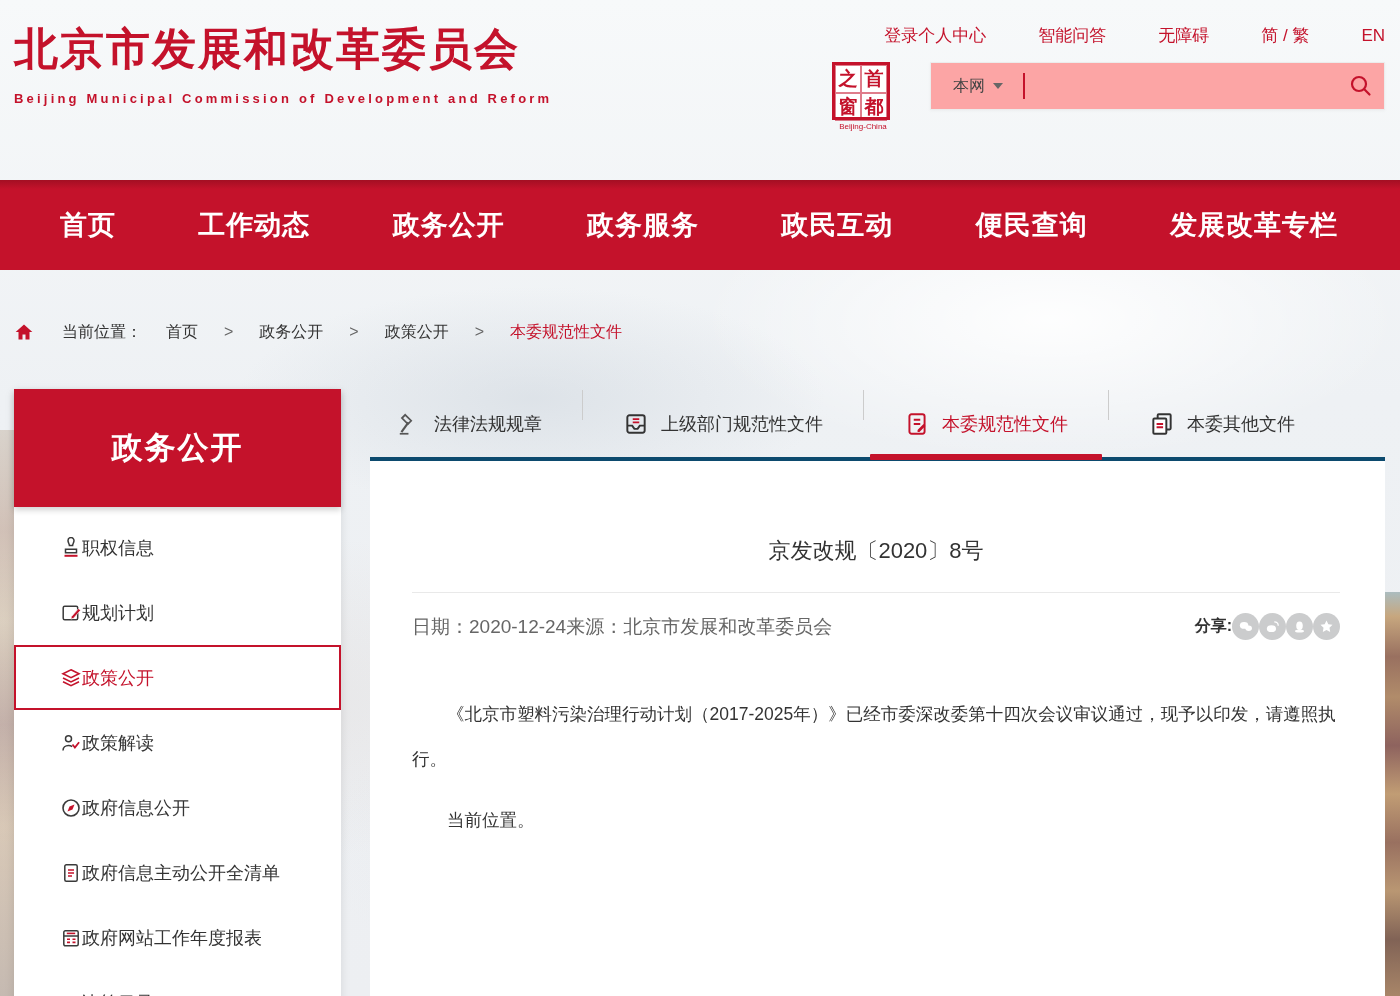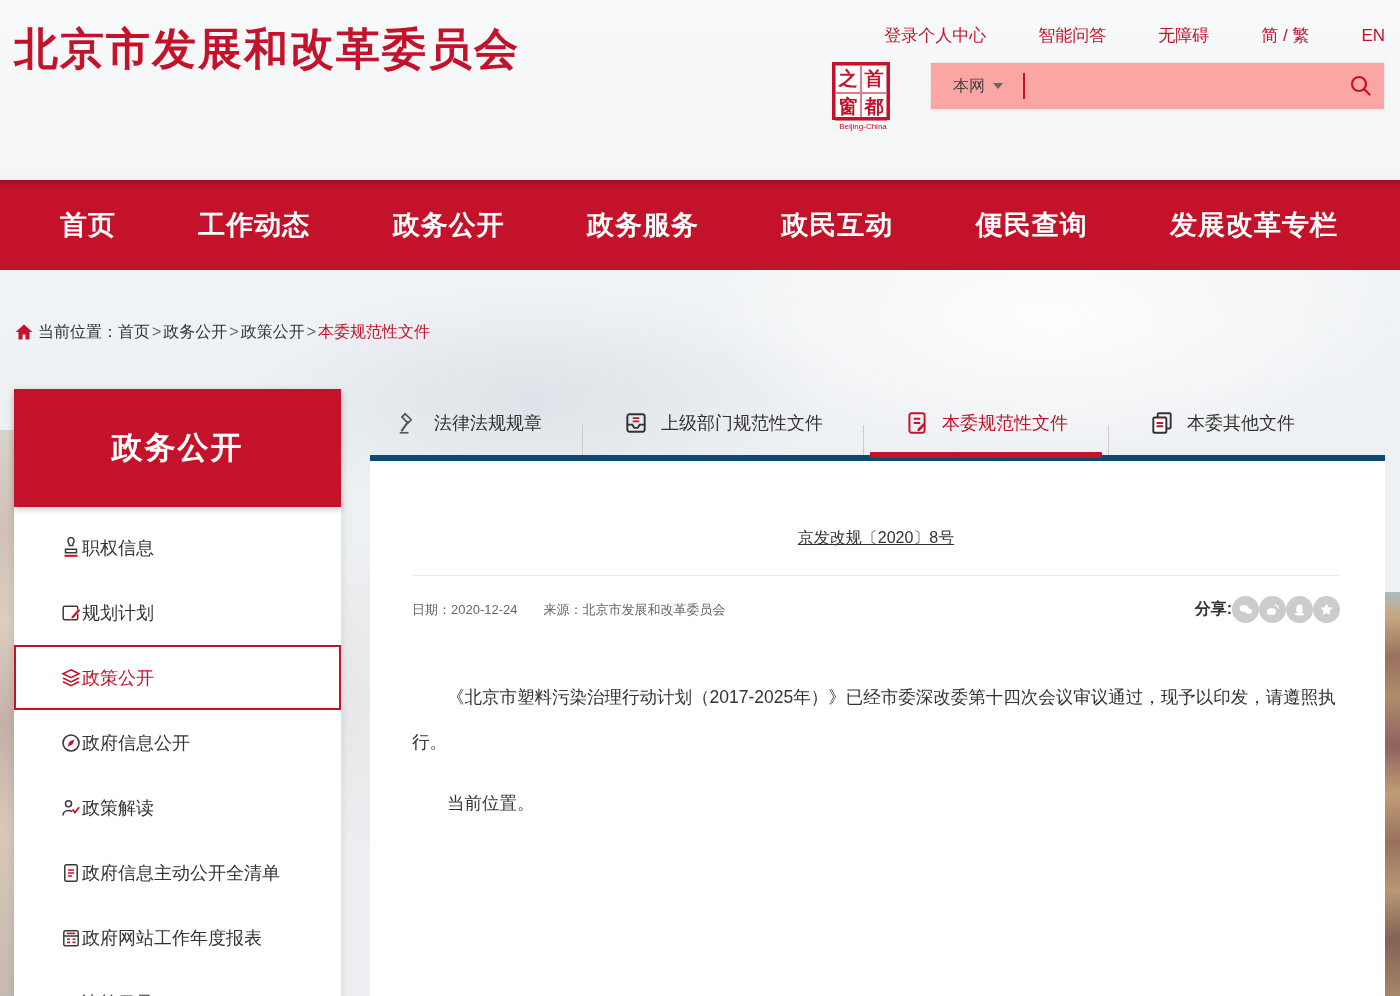--- a/index.html
+++ b/index.html
@@ -80,21 +80,21 @@
     display:flex; align-items:center; justify-content:space-between;
     padding:0 62px 0 60px;
   }
   .mainnav a {
     color:#fff; font-size:27px; font-weight:bold; text-decoration:none; white-space:nowrap;
     letter-spacing:1px;
   }
 
   
   .breadcrumb {
-    position:absolute; left:14px; top:316px; height:32px; display:flex; align-items:center; gap:0;
+    position:absolute; left:14px; top:316px; height:32px; display:flex; align-items:center; gap:24px;
     font-size:16px; color:#333;
   }
   .breadcrumb .home-ico { display:flex; margin-right:4px; }
   .breadcrumb a { color:#333; text-decoration:none; }
   .breadcrumb .sep { color:#666; margin:0 2px; }
   .breadcrumb a.current { color:#c4122b; }
 
   
   .sidebar {
     position:absolute; left:14px; top:389px; width:327px; bottom:-40px;
@@ -110,45 +110,45 @@
     height:65px; display:flex; align-items:center; padding-left:44px; cursor:pointer;
     border:2px solid transparent;
   }
   .side-item .lbl { font-size:18px; color:#333; }
   .side-item.active { border-color:#c4122b; }
   .side-item.active .lbl { color:#c4122b; }
 
   
   .main { position:absolute; left:370px; top:390px; right:0; bottom:0; }
   .tabs {
-    height:71px; display:flex; align-items:flex-end; padding-left:20px;
-    border-bottom:6px solid #0c4a6e; margin-right:15px;
+    height:71px; display:flex; align-items:flex-start; padding-left:20px;
+    border-bottom:4px solid #0c4a6e; margin-right:15px;
   }
   .tab { display:flex; align-items:center; gap:12px; position:relative; padding:0 6px; height:100%; cursor:pointer; }
   .tab .tlbl { font-size:18px; color:#333; white-space:nowrap; }
   .tab.active .tlbl { color:#c4122b; }
   .tab.active::after {
     content:""; position:absolute; left:-28px; right:-28px; bottom:-3px; height:6px; background:#c4122b; border-radius:1px;
   }
   .tab-sep { width:1px; height:30px; background:#ccc; margin:0 34px; }
 
   .panel {
     background:#fff; margin-right:15px; min-height:540px;
     padding:55px 45px 40px 42px;
   }
   .art-title {
     text-align:center; font-size:29px; font-weight:bold; color:#333; line-height:52px;
     max-width:970px; margin:0 auto;
   }
-  .doc-num { text-align:center; font-size:16px; color:#333; margin-top:12px;text-decoration:underline; }
+  .doc-num { text-align:center; font-size:22px; color:#333; margin-top:20px; }
   .meta-row {
     margin-top:26px; border-top:1px solid #e9e9e9; padding-top:20px;
     display:flex; align-items:center; justify-content:space-between;
   }
-  .meta-left { font-size:13px; color:#666; display:flex; gap:26px; }
+  .meta-left { font-size:19px; color:#666; display:flex; }
   .share { display:flex; align-items:center; }
   .share-label { font-size:16px; color:#333; font-weight:bold; }
   .share-btn {
     width:27px; height:27px; border-radius:50%; background:#cbcccd; border:none; cursor:pointer;
     display:flex; align-items:center; justify-content:center; padding:0;
   }
   .art-body { margin-top:52px; font-size:17.5px; color:#333; }
   .art-body .salutation { line-height:30px; }
   .art-body p.para { text-indent:2em; line-height:45px; margin-top:16px; }
 
@@ -158,20 +158,21 @@
 <body>
 
 <div class="page">
   <div class="bg-clouds"></div>
   <div class="photo-strip-left"></div>
   <div class="photo-strip-right"></div>
 
   <div class="header">
     <div class="brand">
       <div class="brand-title">北京市发展和改革委员会</div>
+      <div class="brand-sub">Beijing Municipal Commission of Development and Reform</div>
     </div>
 
     <div class="top-links">
       <a href="#">登录个人中心</a>
       <a href="#">智能问答</a>
       <a href="#">无障碍</a>
       <a href="#">简 / 繁</a>
       <a href="#">EN</a>
     </div>
 
@@ -265,36 +266,36 @@
             <path d="M3 11l8 3.9 8-3.9" stroke="#c4122b" stroke-width="1.6"></path>
             <path d="M3 14.8l8 3.9 8-3.9" stroke="#c4122b" stroke-width="1.6"></path>
           </svg>
         </span>
         <span class="lbl">政策公开</span>
       </div>
 
       <div class="side-item">
         <span>
           <svg width="22" height="22" viewBox="0 0 22 22" fill="none">
-            <circle cx="11" cy="11" r="8" stroke="#3a3a3a" stroke-width="1.6"></circle>
-            <path d="M14.5 7.5l-2 5-5 2 2-5z" fill="#c4122b"></path>
-          </svg>
-        </span>
-        <span class="lbl">政府信息公开</span>
-      </div>
-
-      <div class="side-item">
-        <span>
-          <svg width="22" height="22" viewBox="0 0 22 22" fill="none">
             <circle cx="8.5" cy="6.8" r="3" stroke="#3a3a3a" stroke-width="1.5"></circle>
             <path d="M3 18.5c0-3 2.4-5 5.5-5 1.4 0 2.7.4 3.7 1.1" stroke="#3a3a3a" stroke-width="1.5"></path>
             <path d="M12.5 12.5l2.4 3 4.2-5.2" stroke="#c4122b" stroke-width="1.8"></path>
           </svg>
         </span>
         <span class="lbl">政策解读</span>
+      </div>
+
+      <div class="side-item">
+        <span>
+          <svg width="22" height="22" viewBox="0 0 22 22" fill="none">
+            <circle cx="11" cy="11" r="8" stroke="#3a3a3a" stroke-width="1.6"></circle>
+            <path d="M14.5 7.5l-2 5-5 2 2-5z" fill="#c4122b"></path>
+          </svg>
+        </span>
+        <span class="lbl">政府信息公开</span>
       </div>
 
       <div class="side-item">
         <span>
           <svg width="22" height="22" viewBox="0 0 22 22" fill="none">
             <rect x="4.8" y="2.8" width="12.4" height="16.4" rx="1.5" stroke="#3a3a3a" stroke-width="1.5"></rect>
             <path d="M8 8h6M8 11h6M8 14h4" stroke="#c4122b" stroke-width="1.5"></path>
           </svg>
         </span>
         <span class="lbl">政府信息主动公开全清单</span>

